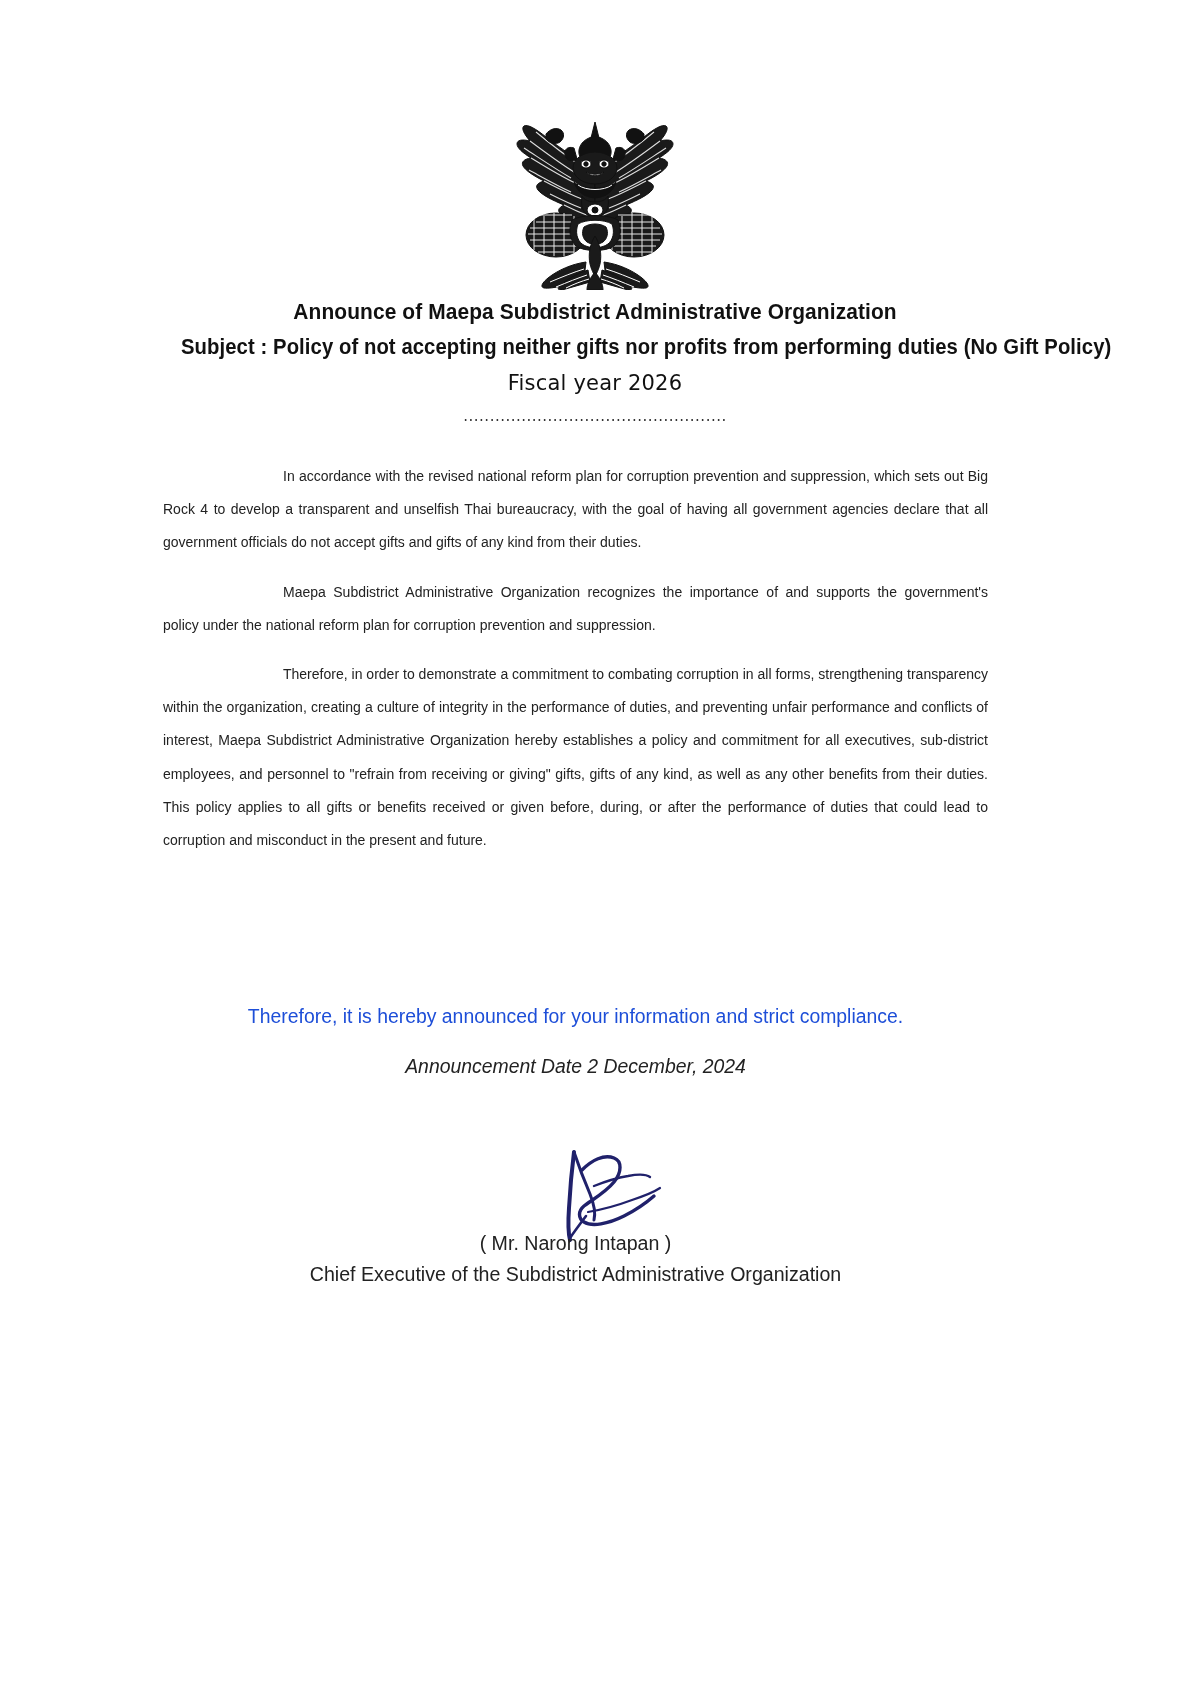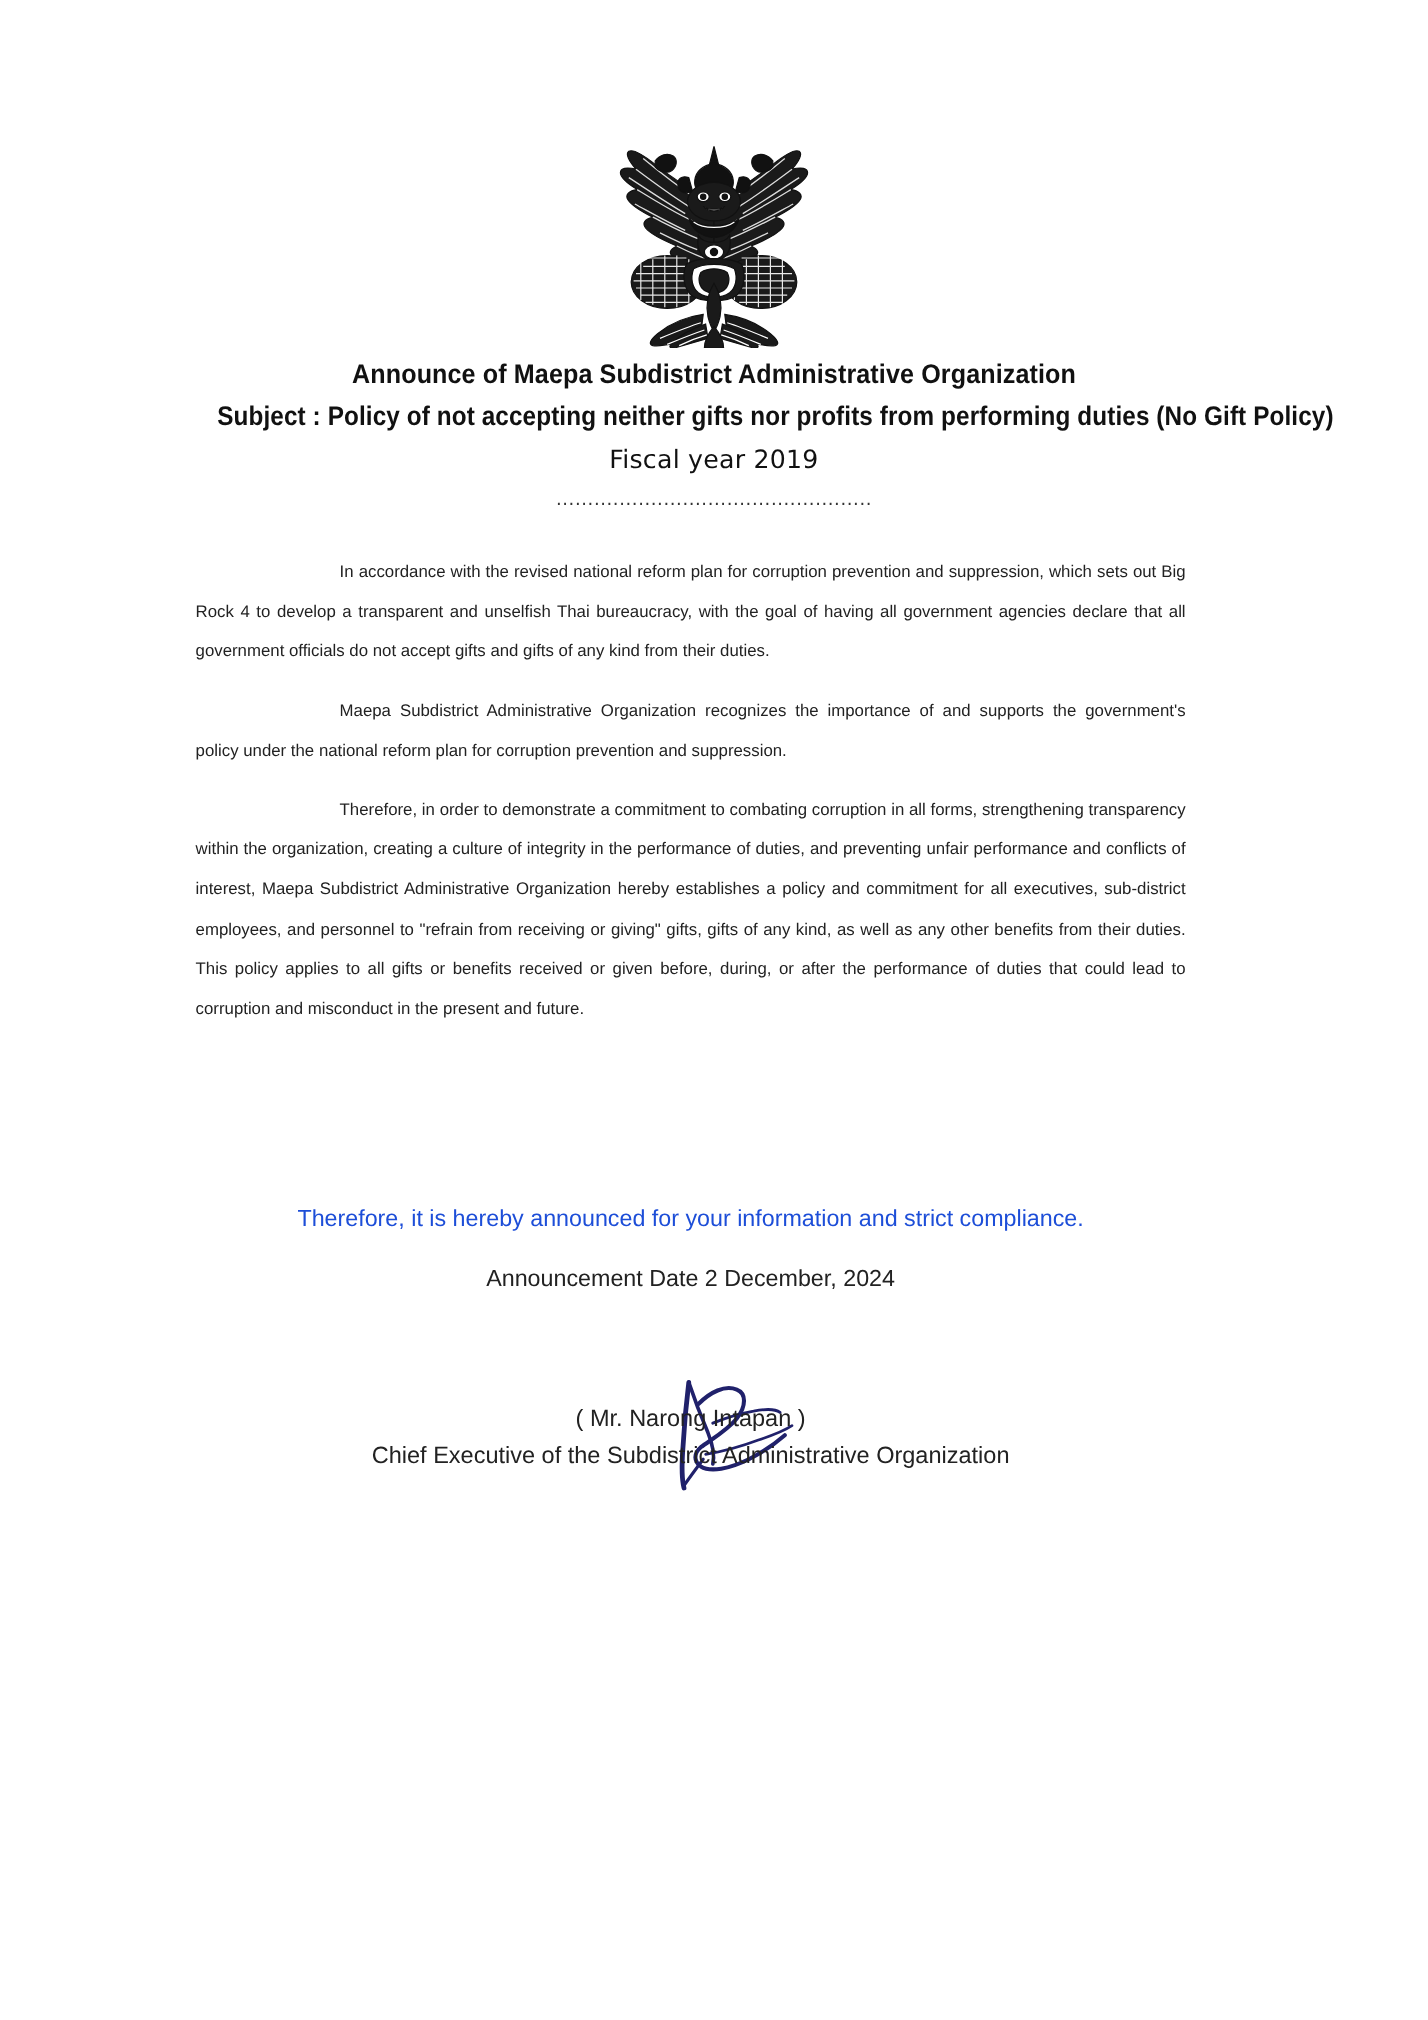--- a/index.html
+++ b/index.html
@@ -112,20 +112,21 @@
   .date-line {
     position: absolute;
     left: 163px;
     width: 825px;
     top: 1050px;
     text-align: center;
     font-family: "Liberation Sans", "DejaVu Sans", sans-serif;
     font-size: 19.4px;
     line-height: 33px;
     color: #222;
+    font-style: italic;
   }
 
   
   .signature-wrap {
     position: absolute;
     left: 0;
     right: 0;
     top: 1140px;
     display: flex;
     justify-content: center;
@@ -134,21 +135,21 @@
     display: block;
     width: 190px;
     height: 110px;
     margin-left: 60px;
   }
 
   .signer {
     position: absolute;
     left: 163px;
     width: 825px;
-    top: 1167px;
+    top: 1228px;
     text-align: center;
     font-family: "Liberation Sans", "DejaVu Sans", sans-serif;
     font-size: 19.6px;
     line-height: 31px;
     color: #222;
   }
 </style>
 </head>
 <body>
 
@@ -269,21 +270,21 @@
         </g>
 
         <path d="M121 160 C116 166 113 172 113 178 L129 178 C129 172 126 166 121 160 Z" fill="#1a1a1a"></path>
       </g>
     </svg>
   </div>
 
   <div class="headings">
     <div class="head-line head-1">Announce of Maepa Subdistrict Administrative Organization</div>
     <div class="head-line head-2">Subject : Policy of not accepting neither gifts nor profits from performing duties (No Gift Policy)</div>
-    <div class="head-line head-3">Fiscal year 2019</div>
+    <div class="head-line head-3">Fiscal year 2026</div>
     <div class="rule-dots">..................................................</div>
   </div>
 
   <div class="body-block">
     <p>In accordance with the revised national reform plan for corruption prevention and suppression, which sets out Big Rock 4 to develop a transparent and unselfish Thai bureaucracy, with the goal of having all government agencies declare that all government officials do not accept gifts and gifts of any kind from their duties.</p>
     <p>Maepa Subdistrict Administrative Organization recognizes the importance of and supports the government's policy under the national reform plan for corruption prevention and suppression.</p>
     <p>Therefore, in order to demonstrate a commitment to combating corruption in all forms, strengthening transparency within the organization, creating a culture of integrity in the performance of duties, and preventing unfair performance and conflicts of interest, Maepa Subdistrict Administrative Organization hereby establishes a policy and commitment for all executives, sub-district employees, and personnel to "refrain from receiving or giving" gifts, gifts of any kind, as well as any other benefits from their duties. This policy applies to all gifts or benefits received or given before, during, or after the performance of duties that could lead to corruption and misconduct in the present and future.</p>
   </div>
 
   <div class="closing">Therefore, it is hereby announced for your information and strict compliance.</div>

